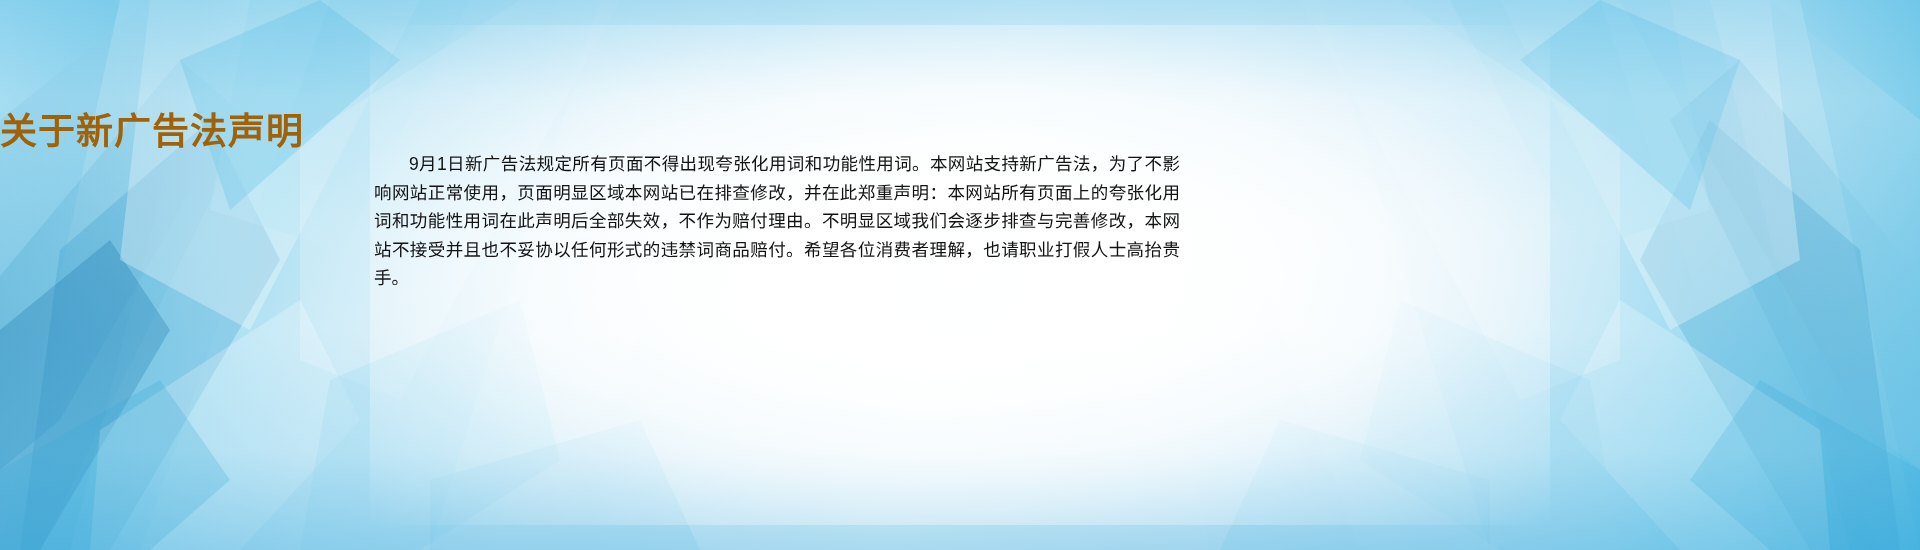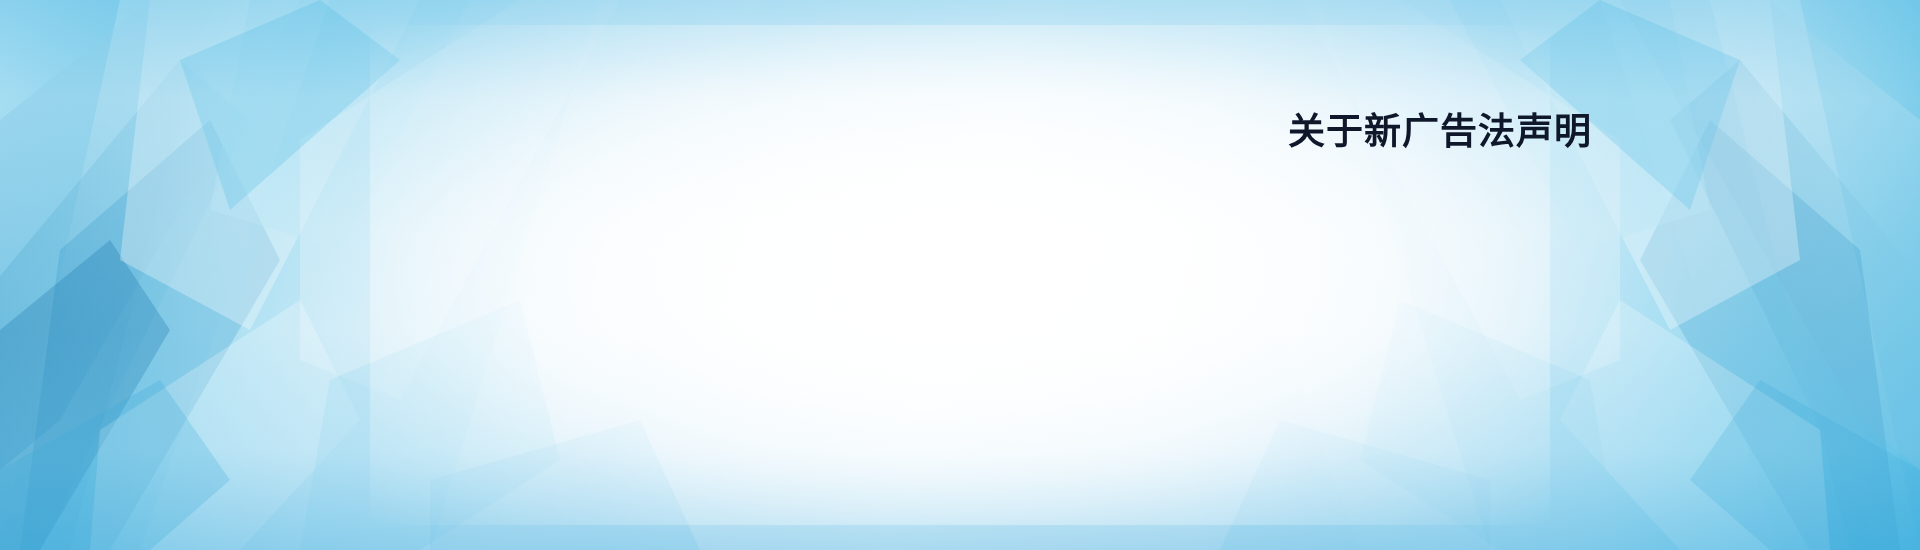--- a/index.html
+++ b/index.html
@@ -71,25 +71,25 @@
     left: 0;
     top: 0;
     width: 1920px;
     height: 550px;
   }
   .doc-title {
     position: absolute;
     left: 0;
     top: 84px;
     width: 1592px;
-    text-align: right;
+    text-align: left;
     font-size: 37px;
     font-weight: 700;
     letter-spacing: 1px;
-    color: #0f172a;
+    color: #a16207;
     line-height: 1.25;
   }
   .body-block {
     position: absolute;
     left: 374px;
     top: 150px;
     width: 806px;
     color: #121212;
     font-size: 17.5px;
     line-height: 28.5px;
@@ -172,16 +172,17 @@
   </div>
 
   <div class="bg-vert"></div>
   <div class="glow"></div>
 
   <div class="content">
 
     <h1 class="doc-title">关于新广告法声明</h1>
 
     <div class="body-block">
+      <p class="para-indent">9月1日新广告法规定所有页面不得出现夸张化用词和功能性用词。本网站支持新广告法，为了不影响网站正常使用，页面明显区域本网站已在排查修改，并在此郑重声明：本网站所有页面上的夸张化用词和功能性用词在此声明后全部失效，不作为赔付理由。不明显区域我们会逐步排查与完善修改，本网站不接受并且也不妥协以任何形式的违禁词商品赔付。希望各位消费者理解，也请职业打假人士高抬贵手。</p>
     </div>
 
   </div>
 </div>
 
 </body></html>

